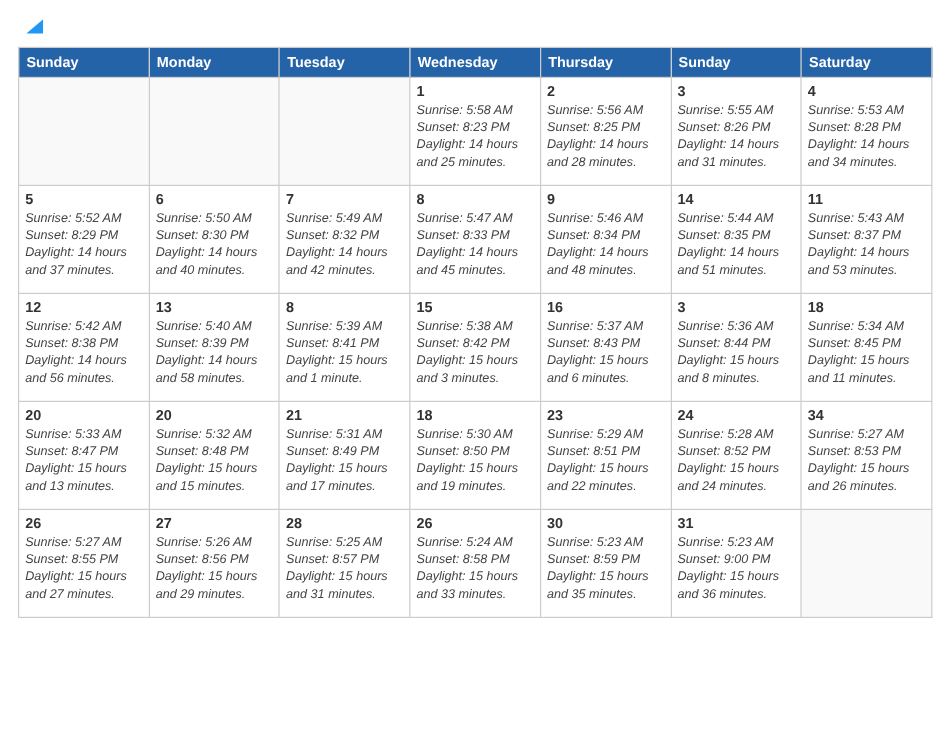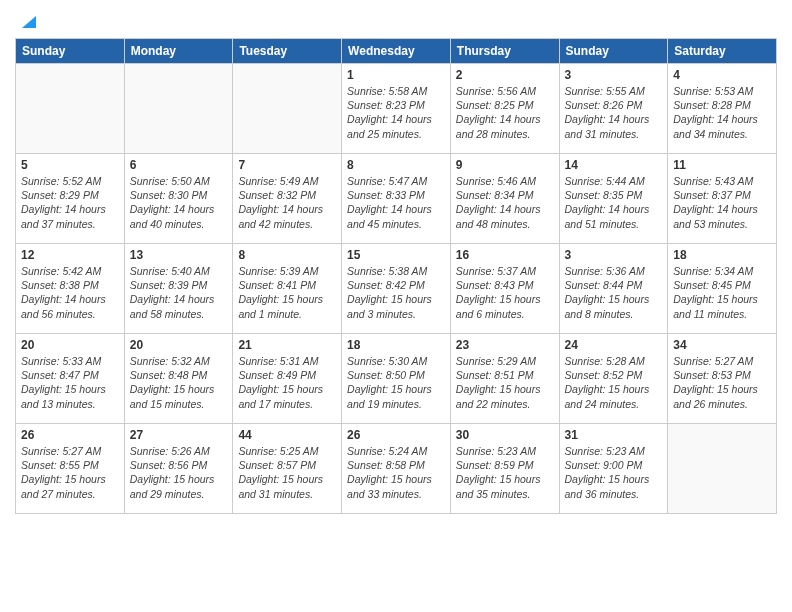--- a/index.html
+++ b/index.html
@@ -171,21 +171,21 @@
         <tr class="week-row">
           <td class="date-cell">
             <div class="date-number">26</div>
             <div class="cell-text">Sunrise: 5:27 AM<br>Sunset: 8:55 PM<br>Daylight: 15 hours<br>and 27 minutes.</div>
           </td>
           <td class="date-cell">
             <div class="date-number">27</div>
             <div class="cell-text">Sunrise: 5:26 AM<br>Sunset: 8:56 PM<br>Daylight: 15 hours<br>and 29 minutes.</div>
           </td>
           <td class="date-cell">
-            <div class="date-number">44</div>
+            <div class="date-number">28</div>
             <div class="cell-text">Sunrise: 5:25 AM<br>Sunset: 8:57 PM<br>Daylight: 15 hours<br>and 31 minutes.</div>
           </td>
           <td class="date-cell">
             <div class="date-number">26</div>
             <div class="cell-text">Sunrise: 5:24 AM<br>Sunset: 8:58 PM<br>Daylight: 15 hours<br>and 33 minutes.</div>
           </td>
           <td class="date-cell">
             <div class="date-number">30</div>
             <div class="cell-text">Sunrise: 5:23 AM<br>Sunset: 8:59 PM<br>Daylight: 15 hours<br>and 35 minutes.</div>
           </td>

